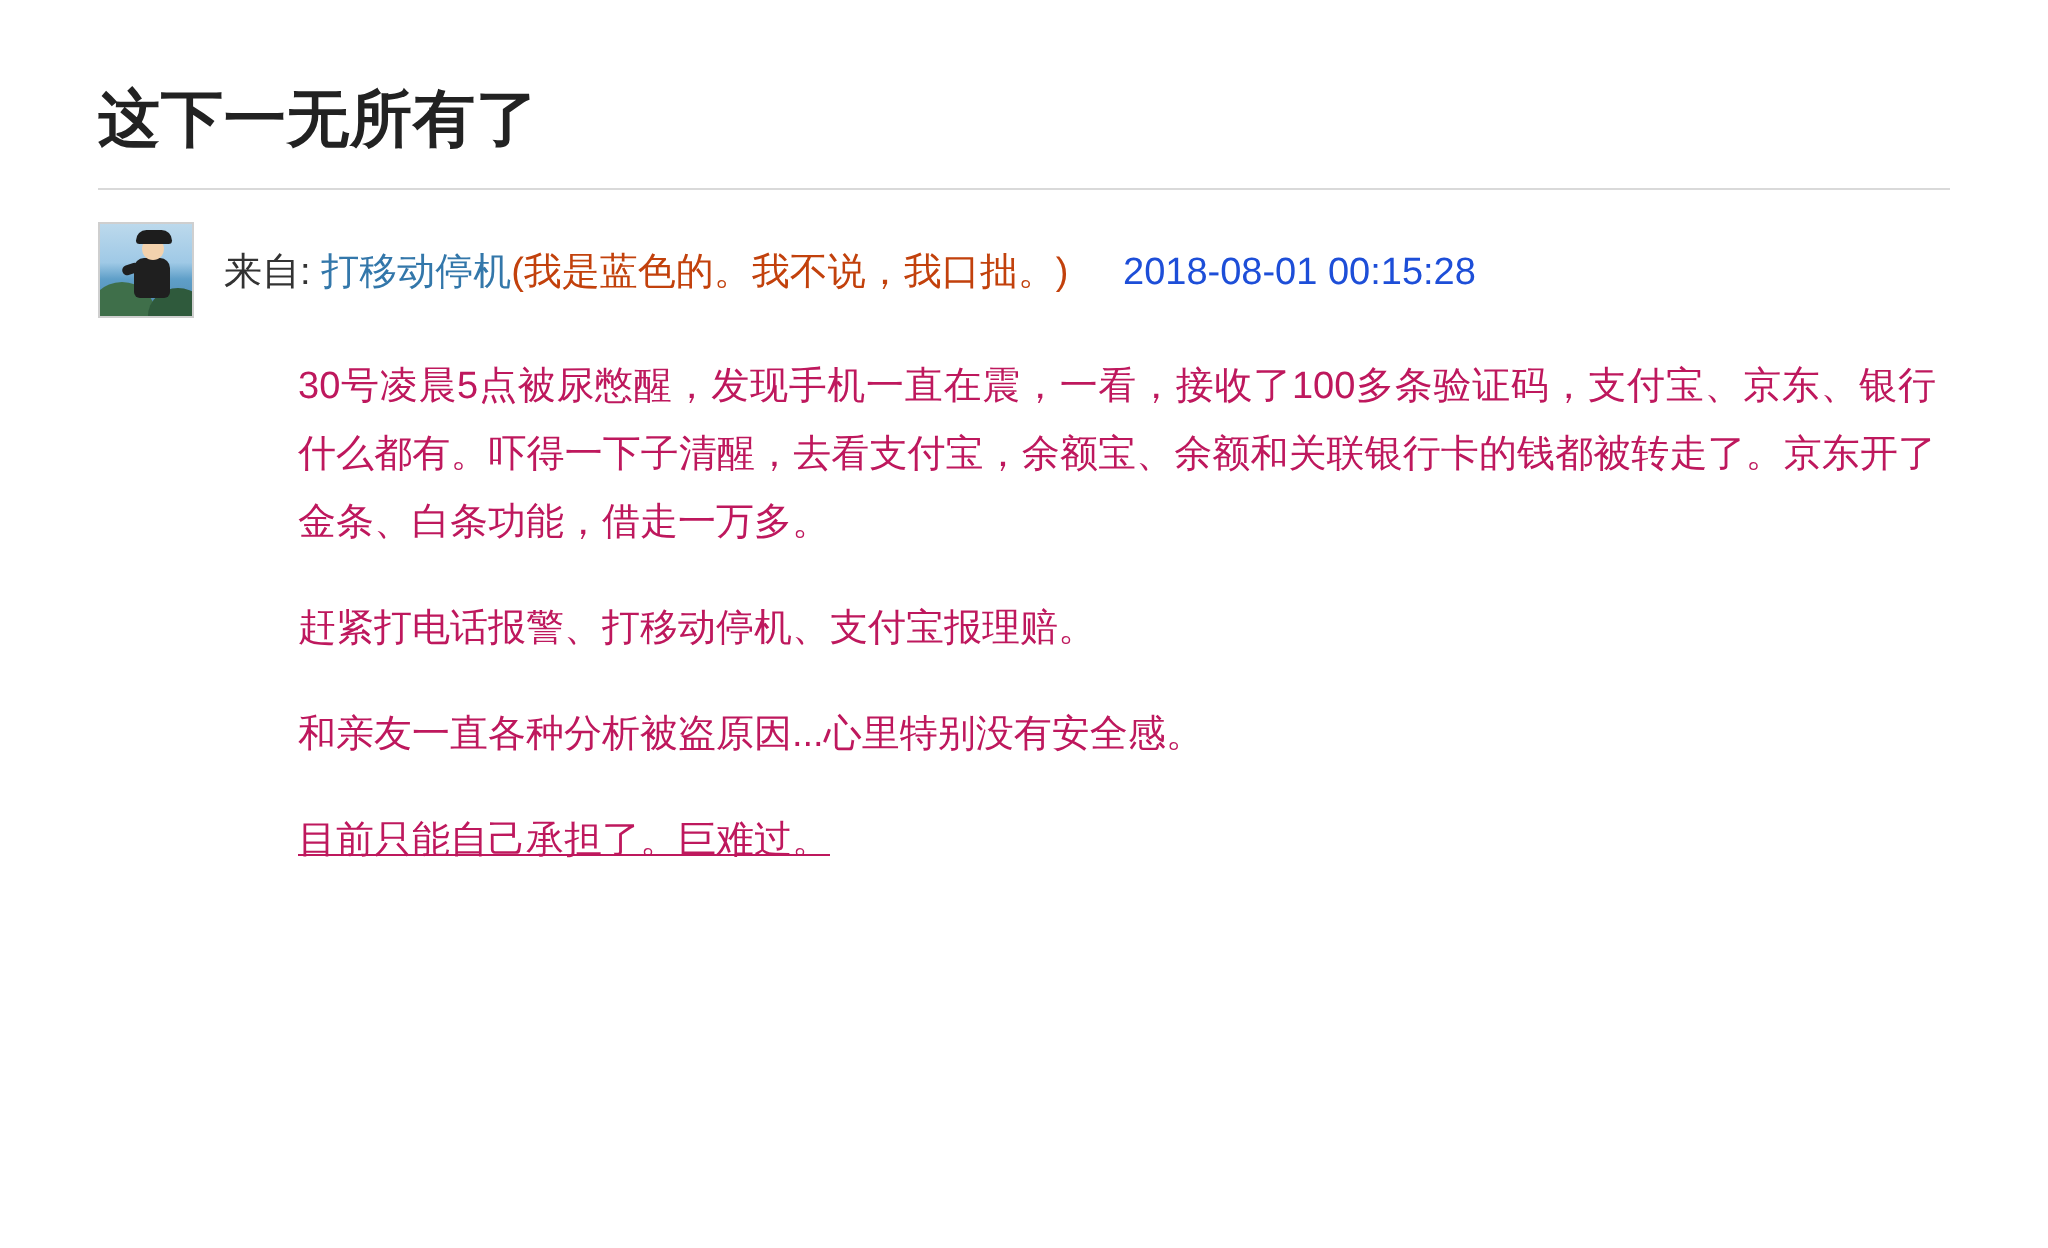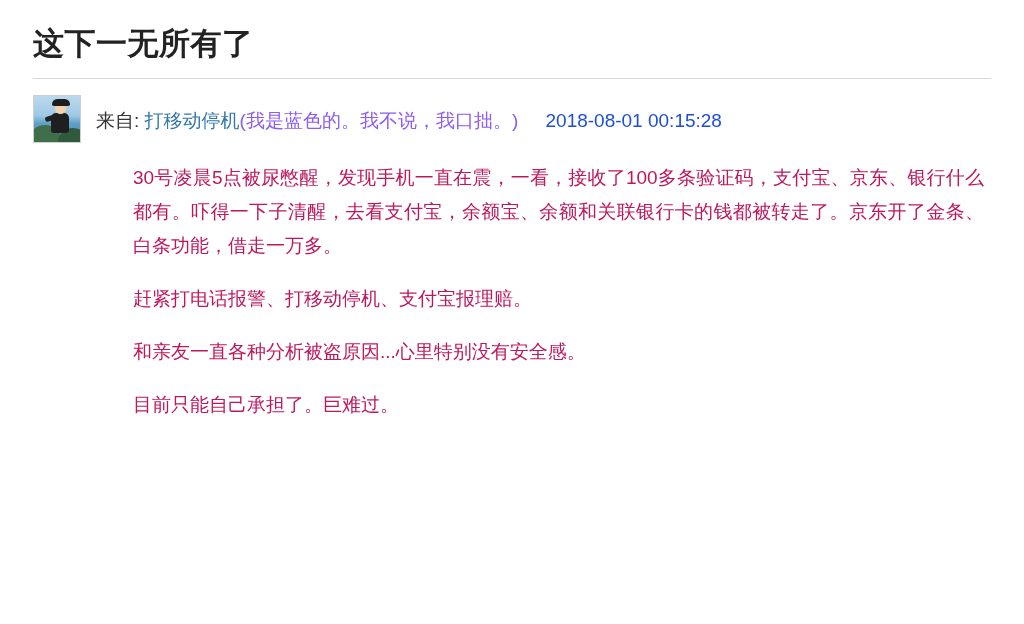--- a/index.html
+++ b/index.html
@@ -12,21 +12,21 @@
     height: 624px;
     font-family: "Liberation Sans", sans-serif;
     color: #1a1a1a;
     overflow: hidden;
     position: relative;
   }
   .page {
     width: 1024px;
     height: 624px;
     box-sizing: border-box;
-    padding: 0;
+    padding: 16px;
     position: relative;
   }
   .post-title {
     font-size: 31px;
     font-weight: bold;
     color: #222222;
     letter-spacing: 0.5px;
     margin: 0;
     padding: 22px 0 0 33px;
     line-height: 44px;
@@ -114,37 +114,37 @@
     white-space: nowrap;
   }
   .meta-from {
     color: #333333;
   }
   .meta-author {
     color: #3377aa;
     text-decoration: none;
   }
   .meta-note {
-    color: #8b5cf6;
+    color: #c2410c;
   }
   .meta-date {
     color: #1d4ed8;
     margin-left: 22px;
   }
   .post-body {
     padding: 18px 40px 0 133px;
     font-size: 19px;
     line-height: 34px;
     color: #be185d;
     text-align: justify;
   }
   .post-body p {
     margin: 0 0 19px 0;
   }
-  .post-body p:last-child { margin-bottom: 0; }
+  .post-body p:last-child { margin-bottom: 0; text-decoration: underline; }
 </style>
 </head>
 <body>
 
 <div class="page">
 
   <h1 class="post-title">这下一无所有了</h1>
 
   <hr class="divider">
 

